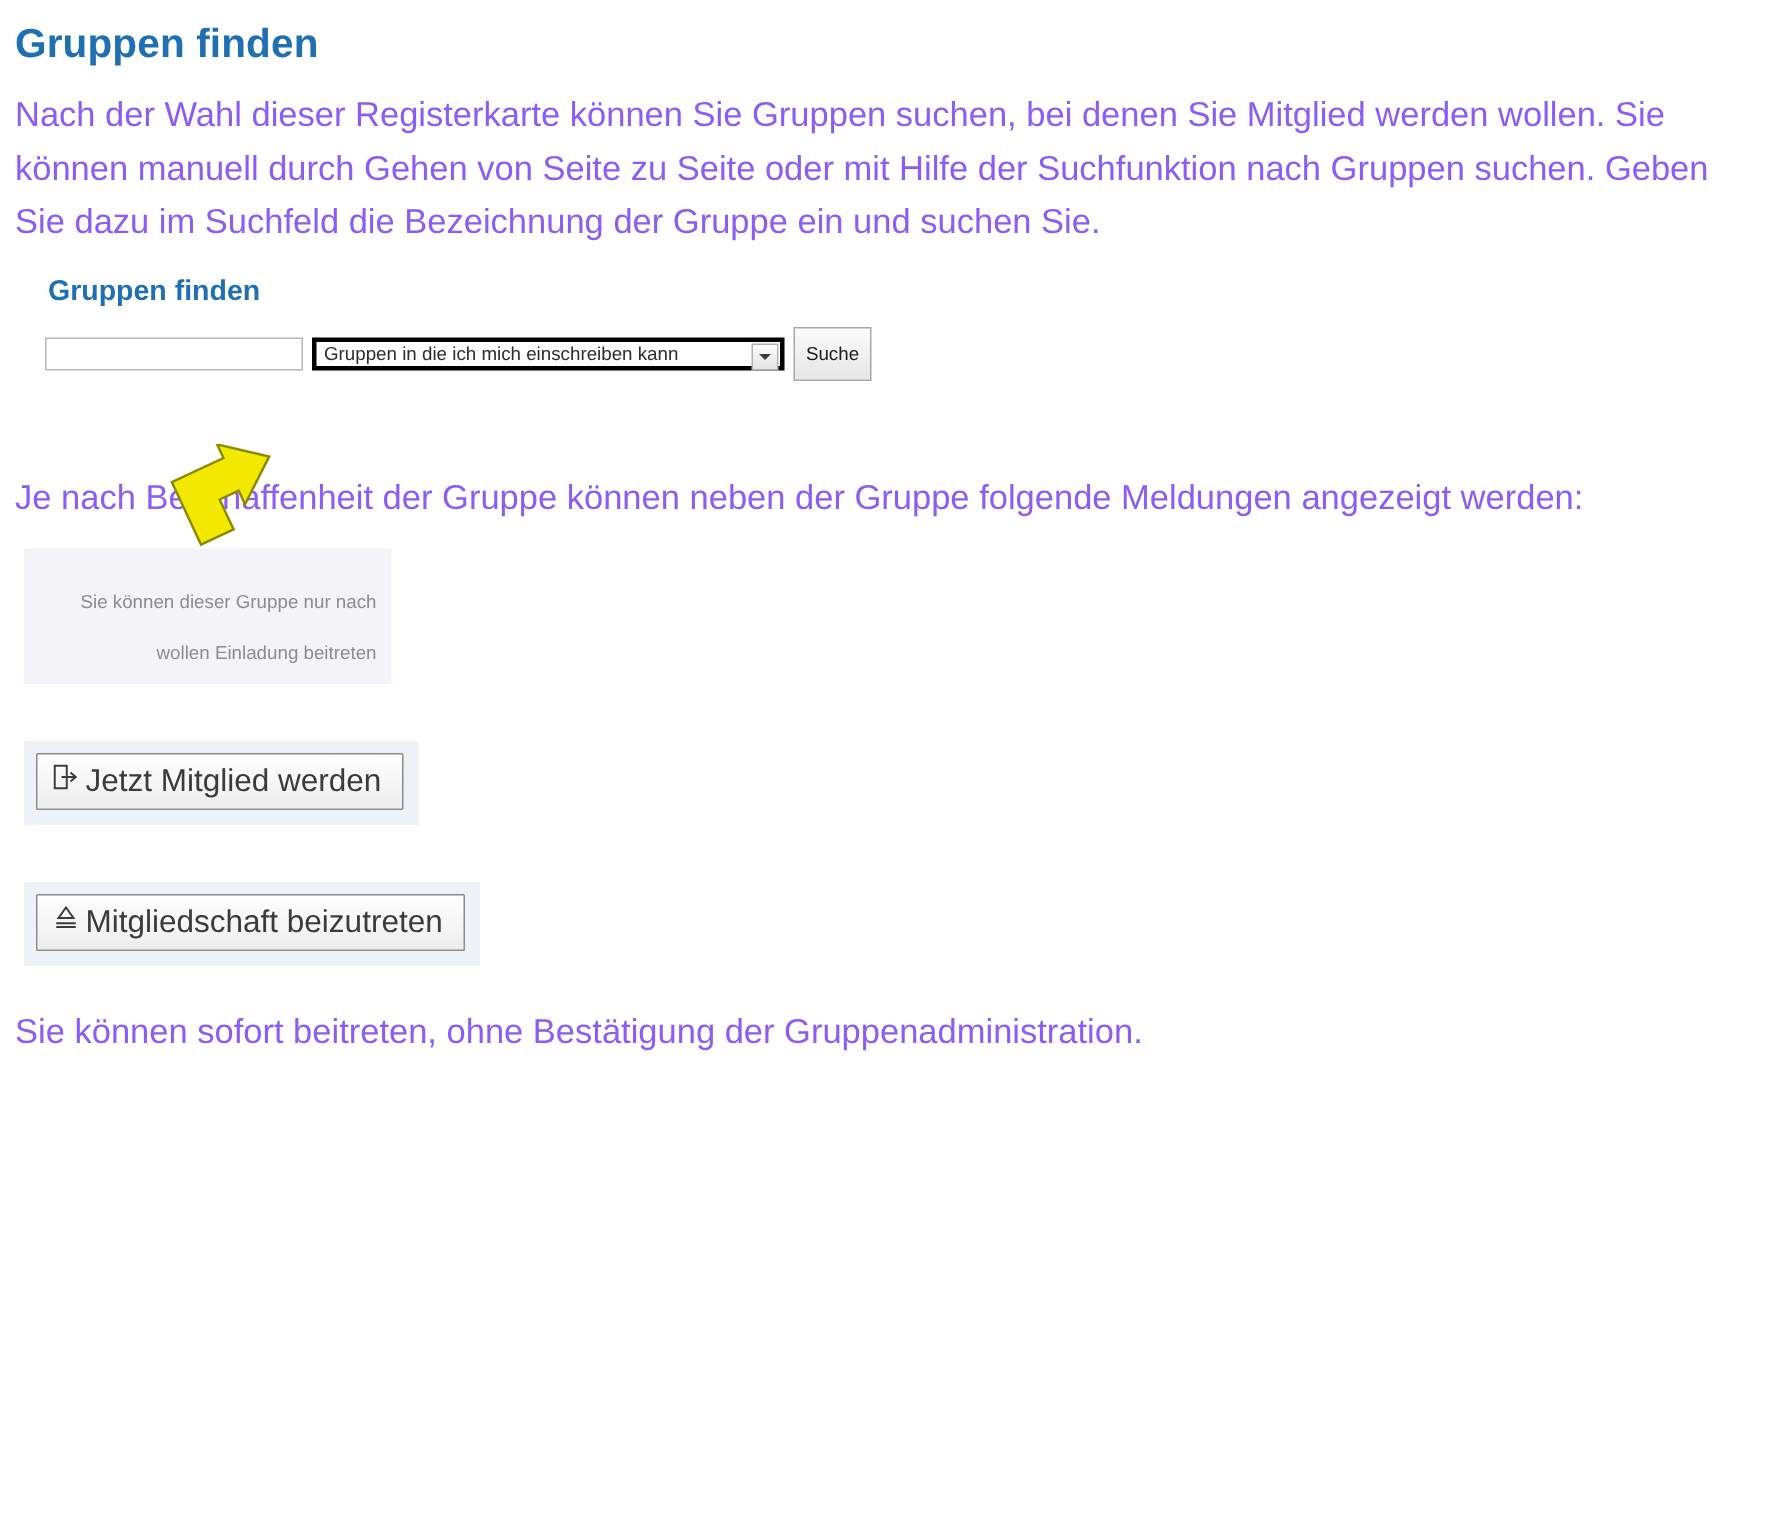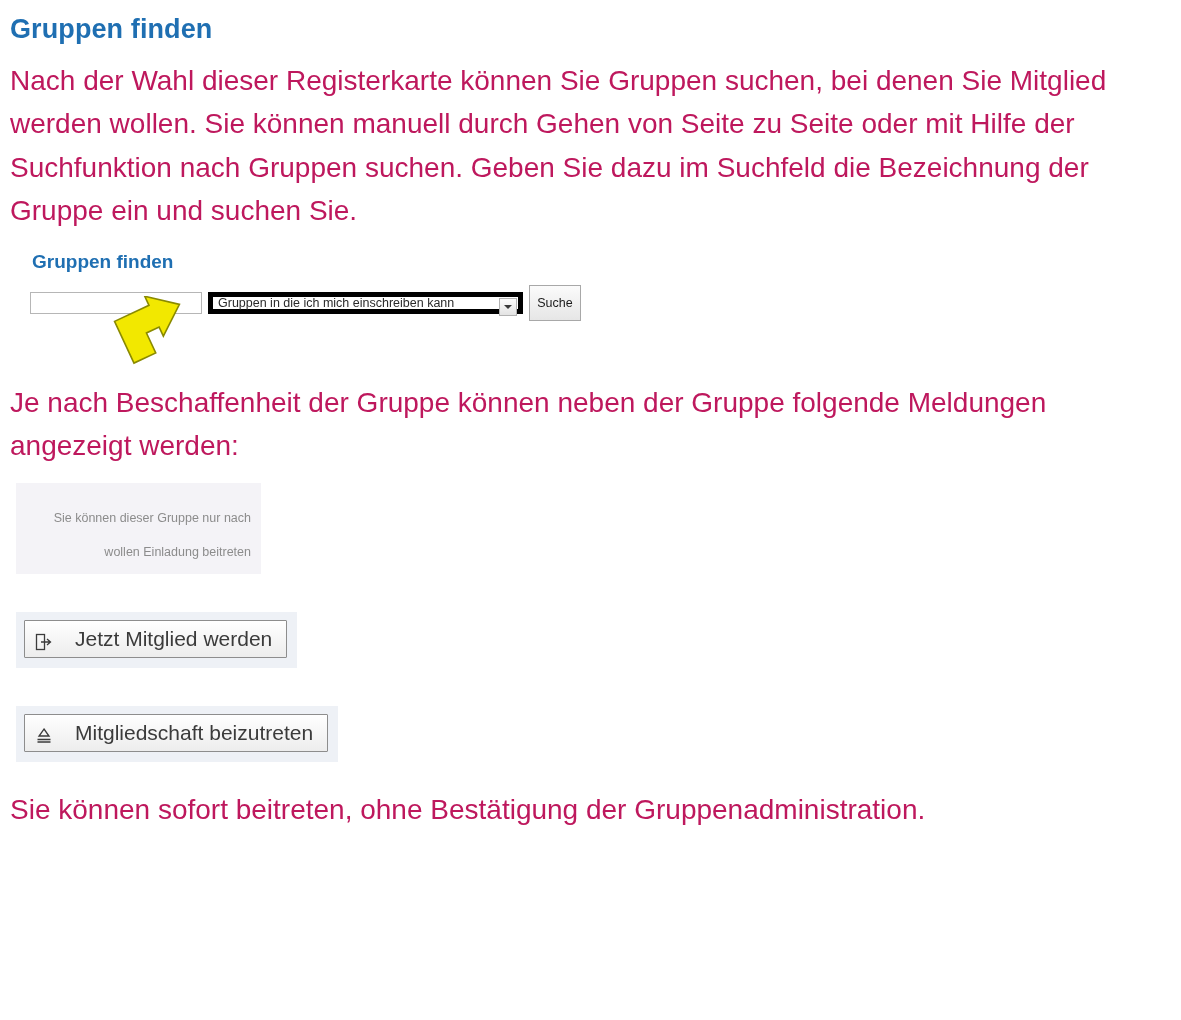--- a/index.html
+++ b/index.html
@@ -22,25 +22,25 @@
     width: 1181px;
   }
   h1.doc-title {
     font-size: 27px;
     font-weight: bold;
     color: #1f6fb2;
     margin: 4px 0 14px 2px;
     letter-spacing: 0.1px;
   }
   p.body-text {
-    font-size: 28px;
+    font-size: 23px;
     line-height: 1.55;
     margin: 0 0 6px 2px;
     max-width: 1130px;
-    color: #be185d;
+    color: #8b5cf6;
   }
   .spacer-lg { height: 34px; }
   .spacer-md { height: 26px; }
 
   
   .search-block {
     margin: 18px 0 0 22px;
   }
   .search-block h2 {
     font-size: 19px;
@@ -61,21 +61,21 @@
     box-sizing: border-box;
     font-size: 12px;
     padding: 2px 4px;
     color: #333;
     font-family: "Liberation Sans", sans-serif;
   }
   .select-box {
     position: relative;
     width: 315px;
     height: 22px;
-    border: 5px solid #000000;
+    border: 3px solid #000000;
     background: #ffffff;
     box-sizing: border-box;
     display: flex;
     align-items: center;
   }
   .select-value {
     font-size: 12.5px;
     color: #2b2b2b;
     padding-left: 5px;
     white-space: nowrap;
@@ -142,22 +142,22 @@
 
   
   .btn-shell {
     display: inline-block;
     background: #eef1f6;
     padding: 8px 10px 10px 8px;
     margin: 12px 0 0 8px;
   }
   .fake-btn {
     display: inline-flex;
-    align-items: flex-end;
-    gap: 22px;
+    align-items: flex-start;
+    gap: 4px;
     border: 1px solid #8d8d8d;
     background: linear-gradient(#ffffff, #ededed);
     padding: 6px 14px 6px 10px;
     font-size: 21px;
     color: #3b3b3b;
     font-family: "Liberation Sans", sans-serif;
     border-radius: 1px;
   }
   .fake-btn .glyph {
     font-size: 17px;

